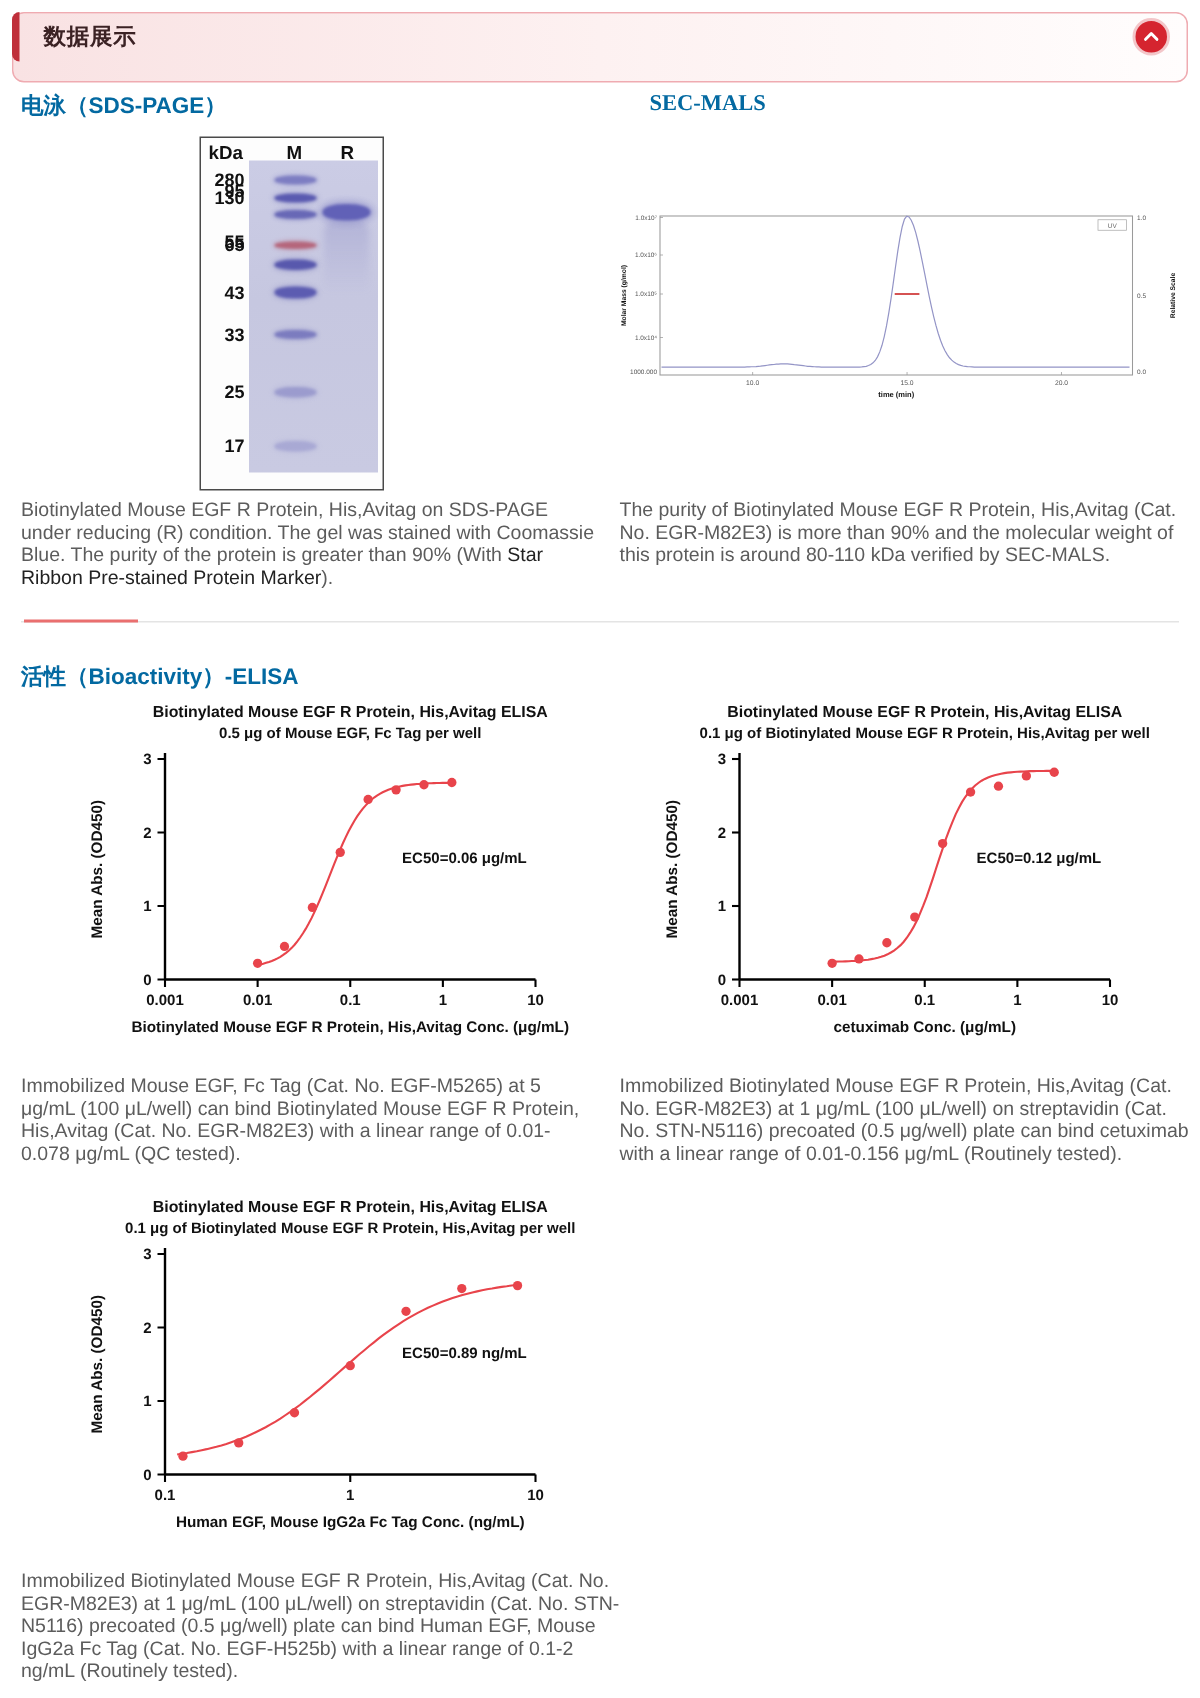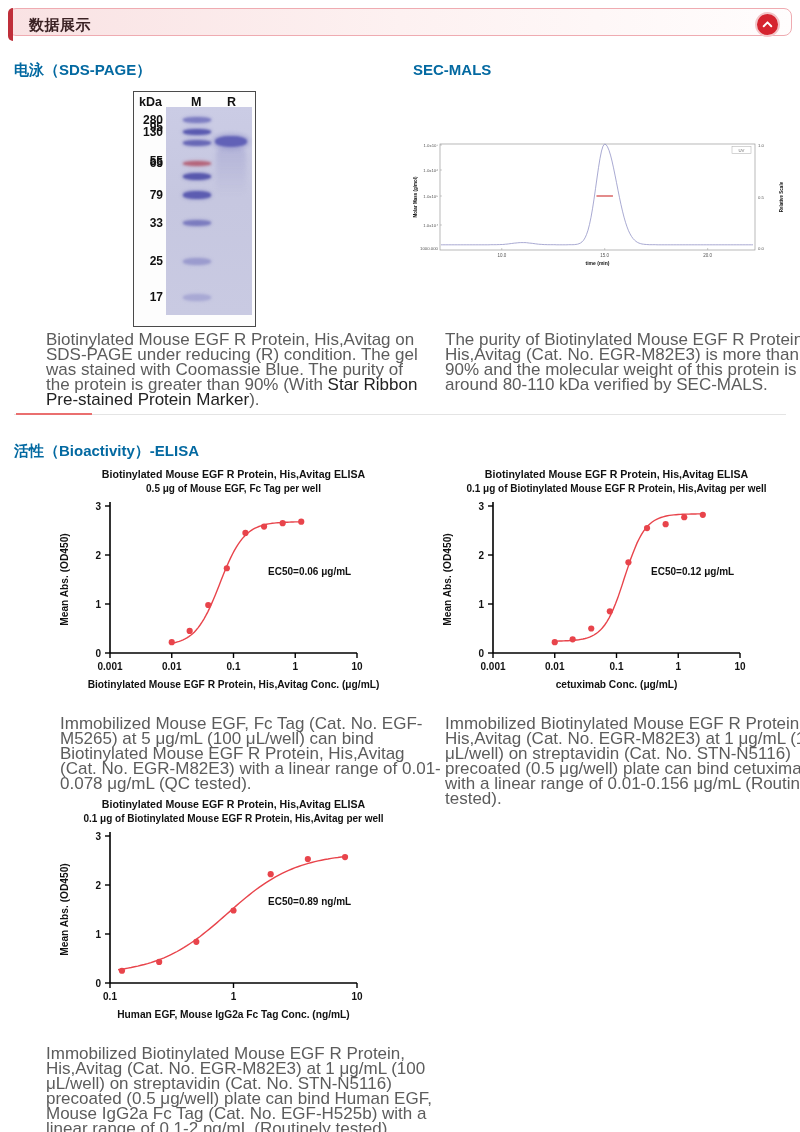--- a/index.html
+++ b/index.html
@@ -6,41 +6,41 @@
   html,body { width:800px; height:1132px; }
   body {
     position:relative;
     background:#ffffff;
     font-family:"Liberation Sans", sans-serif;
     overflow:hidden;
   }
 
   
   .panel-header{
-    position:absolute; left:8px; top:8px; width:784px; height:28px;
+    position:absolute; left:8px; top:8px; width:784px; height:47px;
     border:1px solid #efabb1; border-radius:8px;
     background:linear-gradient(90deg,#f9e2e3 0%,#fdf1f1 50%,#fffdfd 100%);
   }
   .red-bar{
     position:absolute; left:-1px; top:-1px; width:5px; height:33px;
     background:#bf2f3a; border-radius:8px 0 0 8px;
   }
   .panel-title{
     position:absolute; left:20px; top:0; line-height:31px;
     font-size:15px; font-weight:bold; color:#3b2224; letter-spacing:.5px;
   }
   .collapse-btn{
     position:absolute; right:11px; top:3px; width:25px; height:25px;
     border-radius:50%; background:#d5242f; border:2px solid #f3c6c9;
     display:flex; align-items:center; justify-content:center; cursor:pointer;
   }
 
   
   .sec-heading{ position:absolute; font-size:15px; font-weight:bold; color:#0369a1; }
-  .caption{ position:absolute; font-size:17px; line-height:15px; color:#5c5c5c;margin-left:32px; }
+  .caption{ position:absolute; font-size:13px; line-height:15px; color:#5c5c5c; }
   .caption .dark{ color:#222; }
 
   .divider{ position:absolute; left:14px; top:414px; width:772px; height:1px; background:#e4e4e4; }
   .divider-red{ position:absolute; left:16px; top:413px; width:76px; height:2px; background:#ea6f6f; }
 
   
   .gel-frame{
     position:absolute; left:133px; top:91px; width:123px; height:236px;
     background:#fdfdfd; border:1px solid #4a4a4a;
   }
@@ -89,37 +89,37 @@
       <div class="gel-label" style="top: 21px;">280</div>
       <div class="band" style="left: 49px; width: 28px; top: 25px; height: 6px; background: rgb(115, 115, 190); opacity: 0.88; box-shadow: rgba(115, 115, 190, 0.333) 0px 0px 3px 1px;"></div>
       <div class="gel-label" style="top: 33px;">130</div>
       <div class="band" style="left: 49px; width: 28px; top: 37px; height: 6px; background: rgb(90, 90, 176); opacity: 1; box-shadow: rgba(90, 90, 176, 0.333) 0px 0px 3px 1px;"></div>
       <div class="gel-label" style="top: 28px;">95</div>
       <div class="band" style="left: 49px; width: 28px; top: 48px; height: 6px; background: rgb(99, 99, 180); opacity: 0.95; box-shadow: rgba(99, 99, 180, 0.333) 0px 0px 3px 1px;"></div>
       <div class="gel-label" style="top: 64px;">65</div>
       <div class="band" style="left: 49px; width: 28px; top: 68.5px; height: 5px; background: rgb(178, 85, 106); opacity: 0.85; box-shadow: rgba(178, 85, 106, 0.333) 0px 0px 3px 1px;"></div>
       <div class="gel-label" style="top: 62px;">55</div>
       <div class="band" style="left: 49px; width: 28px; top: 80.5px; height: 7px; background: rgb(88, 88, 173); opacity: 1; box-shadow: rgba(88, 88, 173, 0.333) 0px 0px 3px 1px;"></div>
-      <div class="gel-label" style="top: 96px;">79</div>
+      <div class="gel-label" style="top: 96px;">43</div>
       <div class="band" style="left: 49px; width: 28px; top: 99px; height: 8px; background: rgb(92, 92, 177); opacity: 1; box-shadow: rgba(92, 92, 177, 0.333) 0px 0px 3px 1px;"></div>
       <div class="gel-label" style="top: 124px;">33</div>
       <div class="band" style="left: 49px; width: 28px; top: 128px; height: 6px; background: rgb(111, 111, 186); opacity: 0.85; box-shadow: rgba(111, 111, 186, 0.333) 0px 0px 3px 1px;"></div>
       <div class="gel-label" style="top: 162px;">25</div>
       <div class="band" style="left: 49px; width: 28px; top: 165.5px; height: 7px; background: rgb(132, 132, 196); opacity: 0.65; box-shadow: rgba(132, 132, 196, 0.333) 0px 0px 3px 1px;"></div>
       <div class="gel-label" style="top: 198px;">17</div>
       <div class="band" style="left: 49px; width: 28px; top: 201.5px; height: 7px; background: rgb(143, 143, 202); opacity: 0.55; box-shadow: rgba(143, 143, 202, 0.333) 0px 0px 3px 1px;"></div>
       <div class="band" style="left: 81px; width: 32px; top: 44px; height: 11px; background: rgb(92, 92, 181); opacity: 0.95; box-shadow: rgba(92, 92, 181, 0.4) 0px 0px 4px 2px;"></div>
     </div>
 </div>
 
 <div class="caption" style="left:14px; top:332px; width:384px;">
   <span>Biotinylated Mouse EGF R Protein, His,Avitag on SDS-PAGE under reducing (R) condition. The gel was stained with Coomassie Blue. The purity of the protein is greater than 90% (With </span><span class="dark">Star Ribbon Pre-stained Protein Marker</span><span>).</span>
 </div>
 
-<div class="sec-heading" style="left:413px; top:61px;">SEC-MALS</div>
+<div class="sec-heading" style="left:433px; top:61px;font-family:Liberation Serif, serif;">SEC-MALS</div>
 
 <div class="chart" style="left:410px; top:130px; width:380px; height:140px;" id="chart-sec_mals"><svg viewBox="0 0 380 140" width="380" height="140">
       <rect x="30" y="14" width="315" height="106" fill="none" stroke="#9a9a9a" stroke-width="0.7"></rect>
       <text x="28" y="16.5" font-size="4.3" fill="#555" text-anchor="end">1.0x10⁷</text>
       <line x1="30" y1="15" x2="32" y2="15" stroke="#999" stroke-width="0.5"></line>
       <text x="28" y="41.5" font-size="4.3" fill="#555" text-anchor="end">1.0x10⁶</text>
       <line x1="30" y1="40" x2="32" y2="40" stroke="#999" stroke-width="0.5"></line>
       <text x="28" y="67.5" font-size="4.3" fill="#555" text-anchor="end">1.0x10⁵</text>
       <line x1="30" y1="66" x2="32" y2="66" stroke="#999" stroke-width="0.5"></line>
       <text x="28" y="96.5" font-size="4.3" fill="#555" text-anchor="end">1.0x10⁴</text>
@@ -248,15 +248,15 @@
       <circle cx="66.96838660649497" cy="174.75" r="3.1" fill="#e8444b"></circle>
       <circle cx="104.14559107099664" cy="165.93" r="3.1" fill="#e8444b"></circle>
       <circle cx="141.3227955354983" cy="145.84" r="3.1" fill="#e8444b"></circle>
       <circle cx="178.5" cy="114.48" r="3.1" fill="#e8444b"></circle>
       <circle cx="215.6772044645017" cy="78.21999999999998" r="3.1" fill="#e8444b"></circle>
       <circle cx="252.85440892900337" cy="63.030000000000015" r="3.1" fill="#e8444b"></circle>
       <circle cx="290.03161339350504" cy="61.07000000000001" r="3.1" fill="#e8444b"></circle>
       <text x="213.08" y="109.08999999999999" font-size="10" fill="#111" font-weight="600">EC50=0.89 ng/mL</text>
     </svg></div>
 
-<div class="caption" style="left:28px;  top:716px; width:384px;">Immobilized Mouse EGF, Fc Tag (Cat. No. EGF-M5265) at 5 μg/mL (100 μL/well) can bind Biotinylated Mouse EGF R Protein, His,Avitag (Cat. No. EGR-M82E3) with a linear range of 0.01-0.078 μg/mL (QC tested).</div>
+<div class="caption" style="left:14px;  top:716px; width:384px;">Immobilized Mouse EGF, Fc Tag (Cat. No. EGF-M5265) at 5 μg/mL (100 μL/well) can bind Biotinylated Mouse EGF R Protein, His,Avitag (Cat. No. EGR-M82E3) with a linear range of 0.01-0.078 μg/mL (QC tested).</div>
 <div class="caption" style="left:413px; top:716px; width:384px;">Immobilized Biotinylated Mouse EGF R Protein, His,Avitag (Cat. No. EGR-M82E3) at 1 μg/mL (100 μL/well) on streptavidin (Cat. No. STN-N5116) precoated (0.5 μg/well) plate can bind cetuximab with a linear range of 0.01-0.156 μg/mL (Routinely tested).</div>
 <div class="caption" style="left:14px;  top:1046px; width:404px;">Immobilized Biotinylated Mouse EGF R Protein, His,Avitag (Cat. No. EGR-M82E3) at 1 μg/mL (100 μL/well) on streptavidin (Cat. No. STN-N5116) precoated (0.5 μg/well) plate can bind Human EGF, Mouse IgG2a Fc Tag (Cat. No. EGF-H525b) with a linear range of 0.1-2 ng/mL (Routinely tested).</div>
 
 </body></html>

